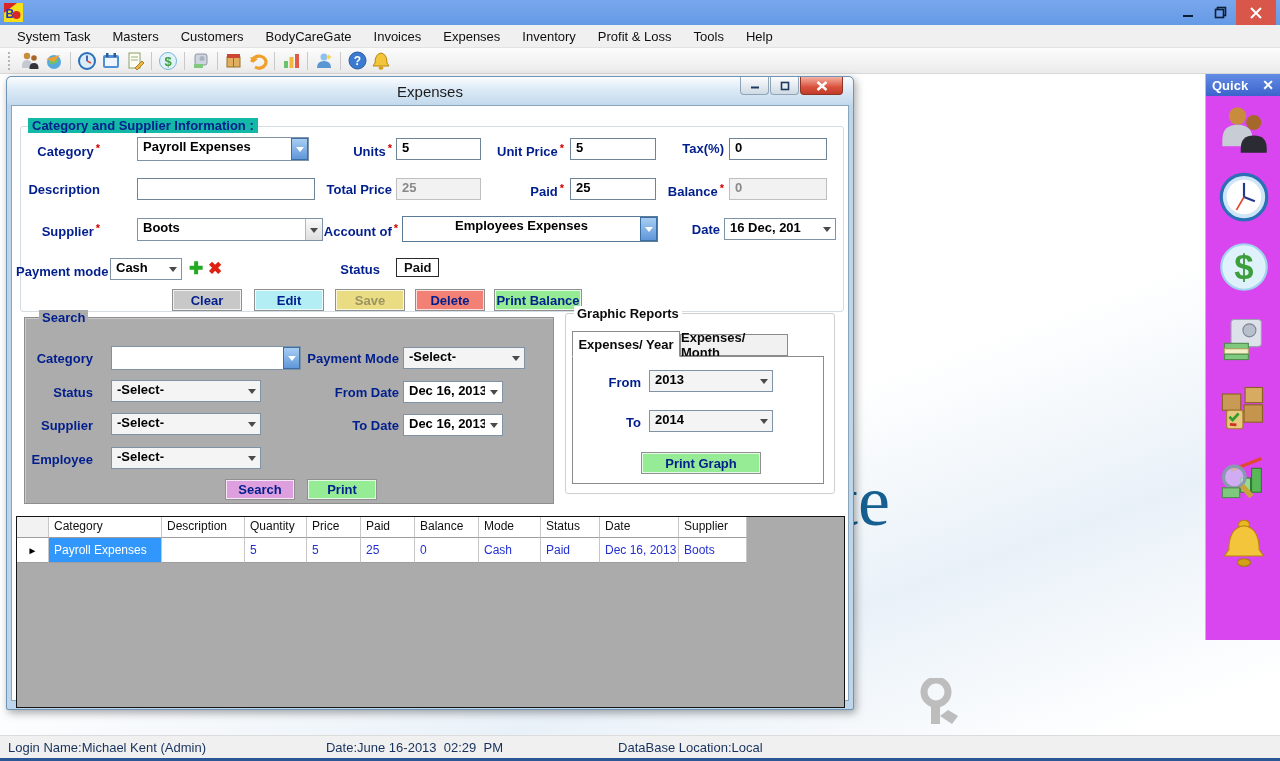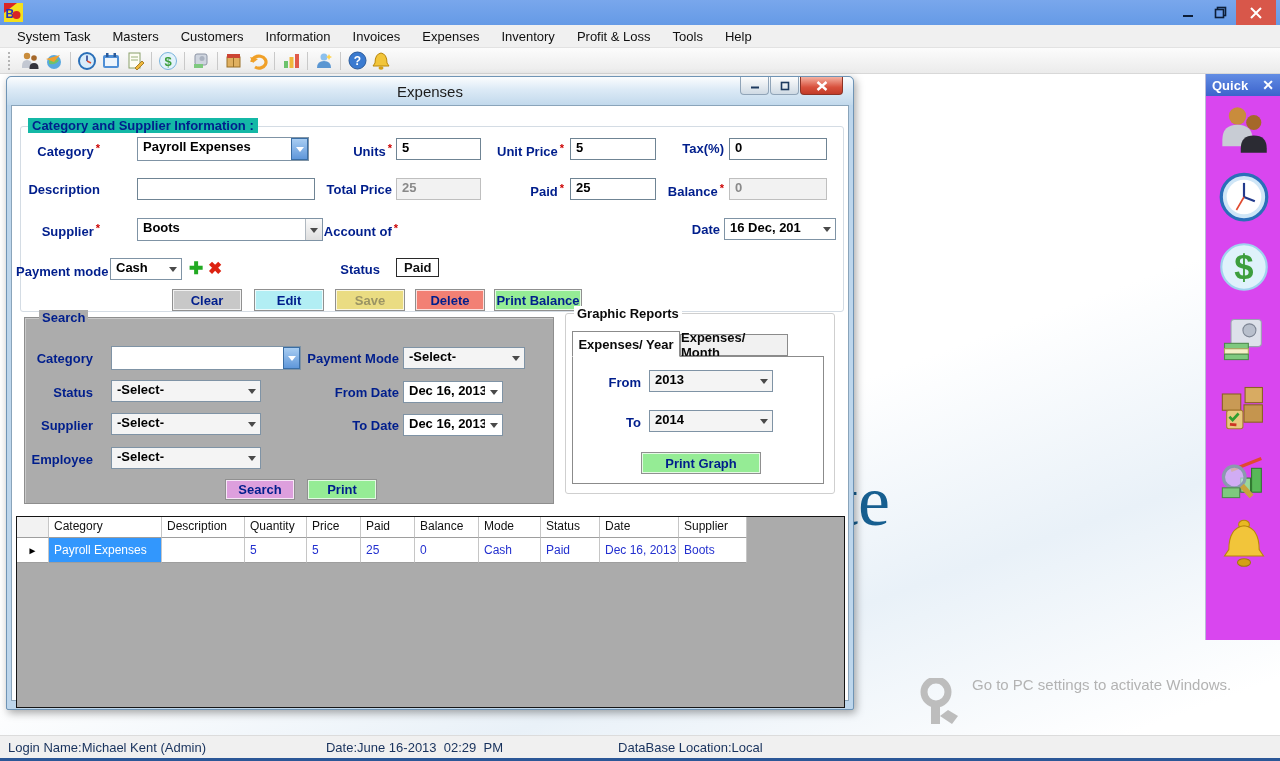--- a/index.html
+++ b/index.html
@@ -123,21 +123,21 @@
       <svg width="12" height="12">
         <path d="M1 1L11 11M11 1L1 11" stroke="#fff" stroke-width="2"></path>
       </svg>
     </span>
 </div>
 
 <div class="menubar">
   <span class="menu-item">System Task</span>
   <span class="menu-item">Masters</span>
   <span class="menu-item">Customers</span>
-  <span class="menu-item">Information</span>
+  <span class="menu-item">BodyCareGate</span>
   <span class="menu-item">Invoices</span>
   <span class="menu-item">Expenses</span>
   <span class="menu-item">Inventory</span>
   <span class="menu-item">Profit &amp; Loss</span>
   <span class="menu-item">Tools</span>
   <span class="menu-item">Help</span>
 </div>
 
 <div class="toolbar">
   <span class="tgrip"></span>
@@ -244,21 +244,20 @@
   <span class="logo-blue">te</span>
 </div>
 <span class="keyicon">
   <svg width="48" height="52" viewBox="0 0 48 52">
       <circle cx="20" cy="14" r="12" fill="none" stroke="#bdbdbd" stroke-width="7"></circle>
       <rect x="15" y="24" width="9" height="22" fill="#bdbdbd"></rect>
       <path d="M24 38l12 8 6-8-10-6z" fill="#bdbdbd"></path>
     </svg>
 </span>
 <div class="activate">
-  <div class="l2">Go to PC settings to activate Windows.</div>
 </div>
 
 <div class="quick">
   <div class="quick-head">
     <span class="quick-title">Quick</span>
     <span class="quick-x">✕</span>
   </div>
   <span class="qicon" style="top:28px">
     <svg viewBox="0 0 48 48">
         <circle cx="18" cy="12" r="8" fill="#c98c3c"></circle>
@@ -373,20 +372,24 @@
     <div class="lbl" style="left:645px;top:76px;width:67px"><span>Balance</span><span class="req">*</span></div>
     <div class="fld dis" style="left:717px;top:72px;width:98px;height:22px">0</div>
 
     <div class="lbl" style="left:26px;top:116px;width:62px"><span>Supplier</span><span class="req">*</span></div>
     <div class="combo" style="left:125px;top:112px;width:186px;height:23px">
         <span class="val">Boots</span>
         <span class="cbtn"></span>
       </div>
 
     <div class="lbl" style="left:308px;top:116px;width:78px"><span>Account of</span><span class="req">*</span></div>
+    <div class="combo" style="left:390px;top:110px;width:256px;height:26px;border-color:#5a7a96">
+        <span class="val" style="text-align:center">Employees Expenses</span>
+        <span class="cbtn blue"></span>
+      </div>
 
     <div class="lbl" style="left:672px;top:116px;width:36px"><span>Date</span></div>
     <div class="combo" style="left:712px;top:112px;width:112px;height:22px">
         <span class="val">16 Dec, 201</span>
         <span class="cbtn" style="background:#fff;border-left:none"></span>
       </div>
 
     <div class="lbl" style="left:4px;top:156px;width:90px"><span>Payment mode</span><span class="req">*</span></div>
     <div class="combo" style="left:98px;top:152px;width:72px;height:22px">
         <span class="val">Cash</span>

